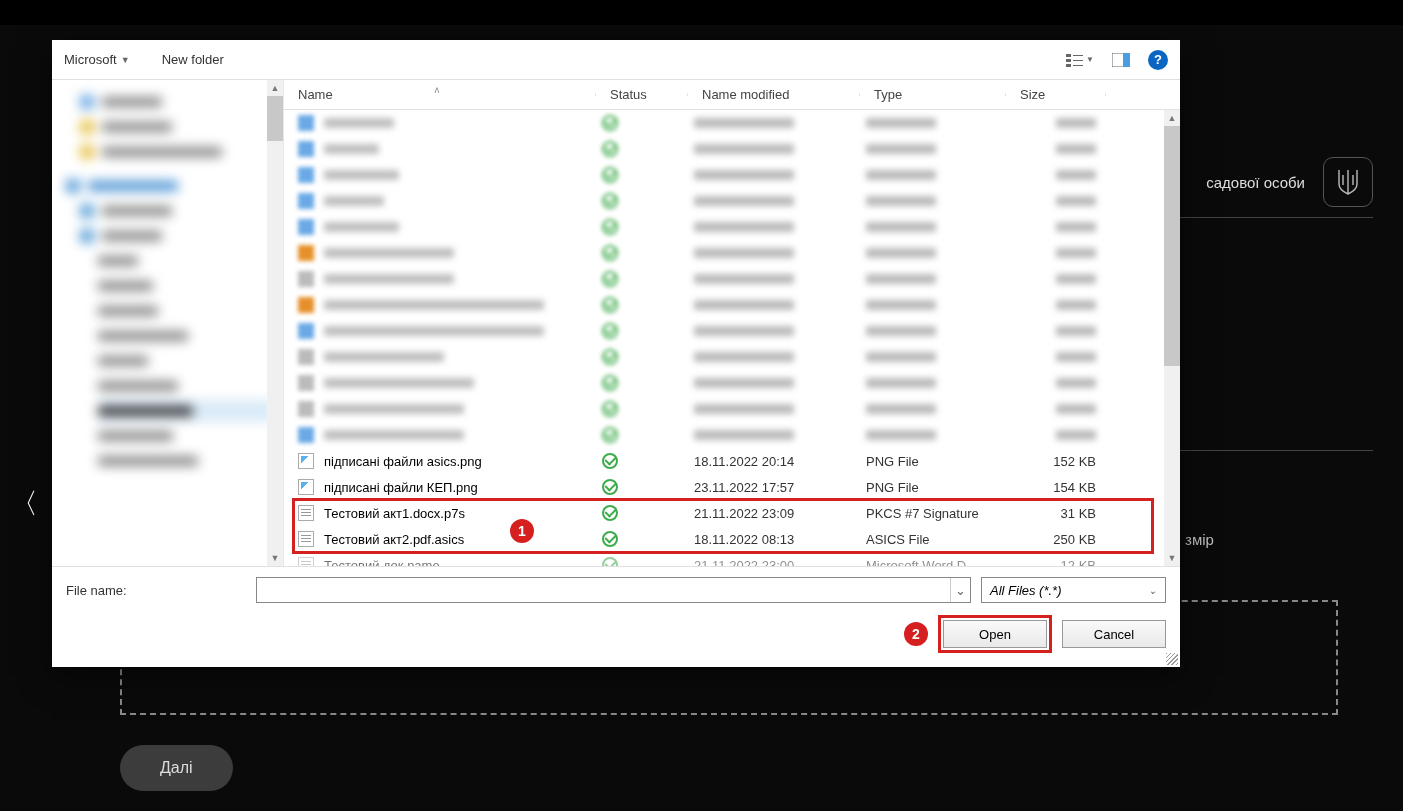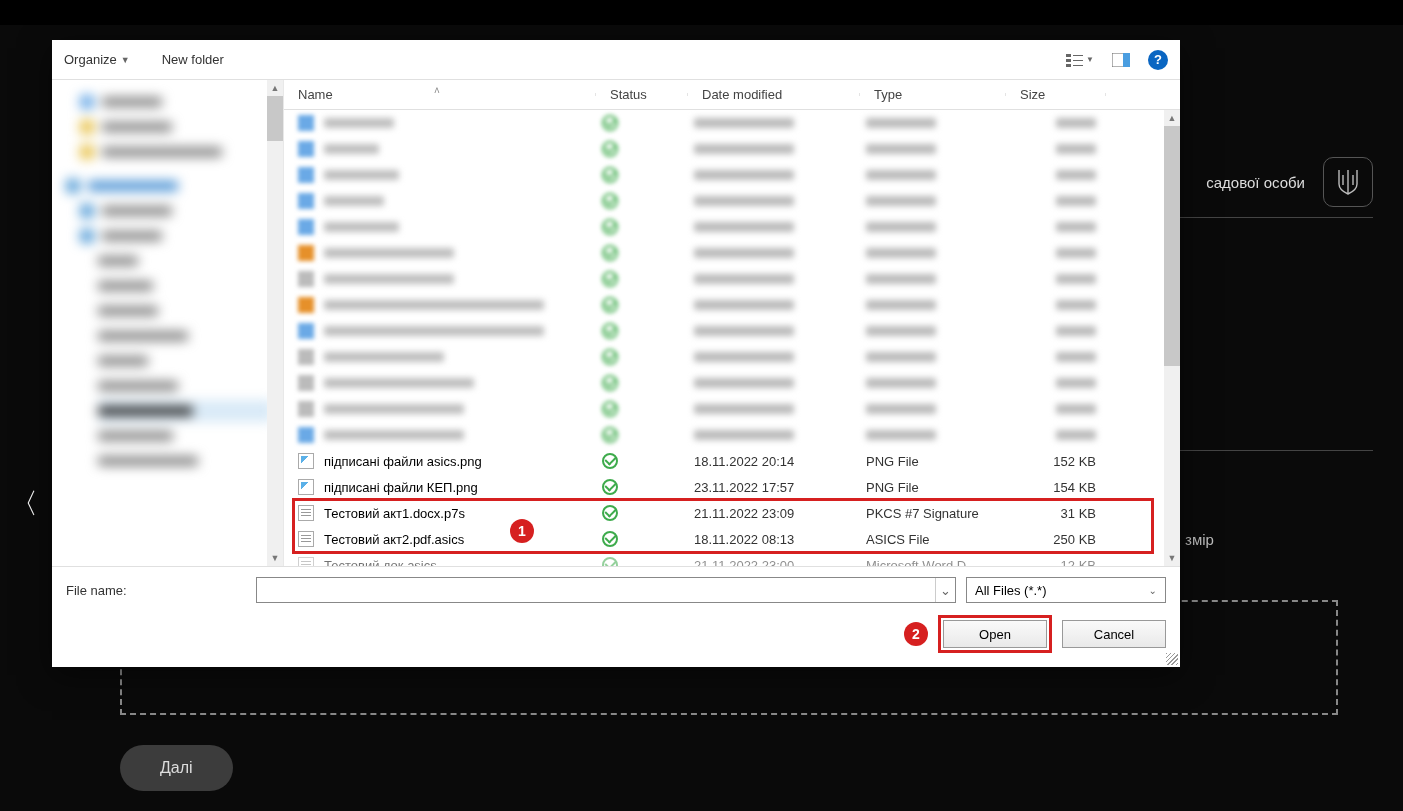--- a/index.html
+++ b/index.html
@@ -283,26 +283,27 @@
     border: 1px solid #888;
     display:flex;
   }
   .fn-input input{ flex:1; border:none; outline:none; padding:0 6px; font-size:13px; }
   .fn-drop {
     width: 20px; border-left:1px solid #ccc;
     display:flex; align-items:center; justify-content:center;
     color:#666; cursor:pointer;
   }
   .filter {
-    width: 200px; height: 26px;
+    width: 185px; height: 26px;
     border: 1px solid #888;
     display:flex; align-items:center;
     padding: 0 8px;
     justify-content: space-between;
     cursor: pointer;
+    font-style: italic;
   }
   .btn-row {
     display: flex;
     justify-content: flex-end;
     gap: 10px;
     align-items:center;
   }
   .dlg-btn {
     width: 104px; height: 28px;
     border: 1px solid #999;
@@ -350,21 +351,21 @@
 
   <div class="dashed-box"></div>
   <div class="next-btn"><span>Далі</span></div>
 </div>
 
 <div class="dialog">
 
   <div class="toolbar">
     <div class="tb-left">
       <div class="tb-btn">
-        <span>Organize</span>
+        <span>Microsoft</span>
         <span style="font-size:9px;color:#666">▼</span>
       </div>
       <div class="tb-btn">
         <span>New folder</span>
       </div>
     </div>
     <div class="tb-right">
       <div class="view-btn">
         <svg width="18" height="14" viewBox="0 0 18 14">
             <rect x="0" y="1" width="5" height="3" fill="#666"></rect>
@@ -452,21 +453,21 @@
     </div>
 
     <div class="main">
       <div class="columns">
         <div class="col name">
           <span>Name</span>
           <span class="sort-caret">˄</span>
           <div class="col-sep"></div>
         </div>
         <div class="col status"><span>Status</span><div class="col-sep"></div></div>
-        <div class="col date"><span>Date modified</span><div class="col-sep"></div></div>
+        <div class="col date"><span>Name modified</span><div class="col-sep"></div></div>
         <div class="col type"><span>Type</span><div class="col-sep"></div></div>
         <div class="col size"><span>Size</span><div class="col-sep"></div></div>
       </div>
 
       <div class="filelist">
         <div class="rows" id="rows">
             <div class="row blurred">
               <div class="cell-name">
                 <div class="file-icon" style="border-color:#6aa9e6;background:#6aa9e6;filter:blur(2px)"></div>
                 <div class="blurname" style="width:70px;filter:blur(3px)"></div>
@@ -744,21 +745,21 @@
               <div class="cell-status">
                 <div class="status-ok"></div>
               </div>
               <div class="cell-date">18.11.2022 08:13</div>
               <div class="cell-type">ASICS File</div>
               <div class="cell-size">250 KB</div>
             </div>
             <div class="row" style="opacity: 0.55;">
               <div class="cell-name">
                 <div class="file-icon doc"></div>
-                <span>Тестовий док asics</span>
+                <span>Тестовий док name</span>
               </div>
               <div class="cell-status">
                 <div class="status-ok"></div>
               </div>
               <div class="cell-date">21.11.2022 23:00</div>
               <div class="cell-type">Microsoft Word D</div>
               <div class="cell-size">12 KB</div>
             </div>
           </div>
 

